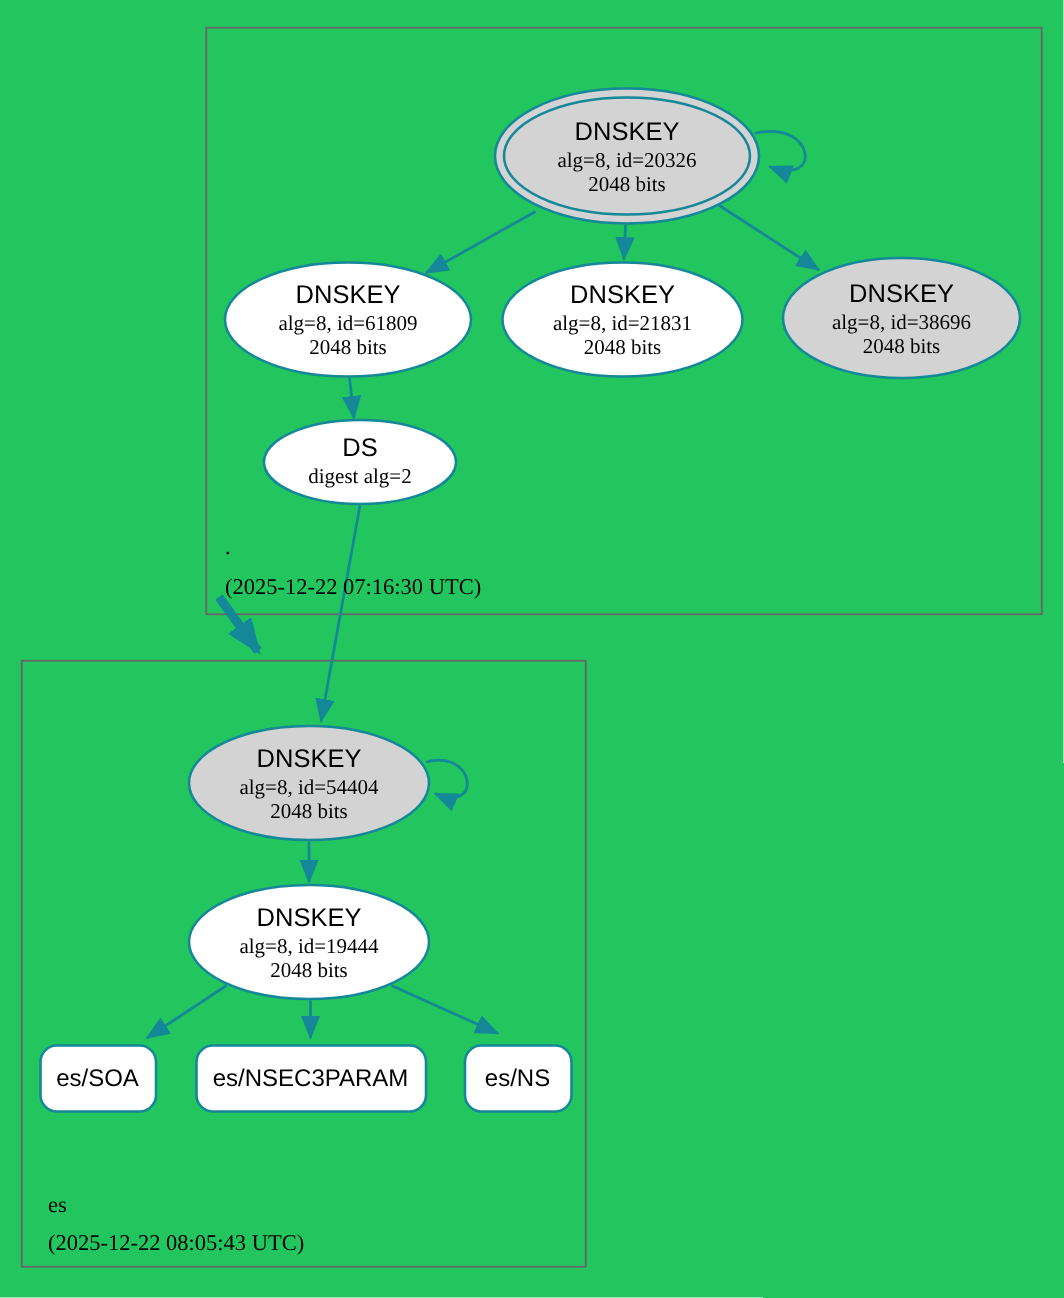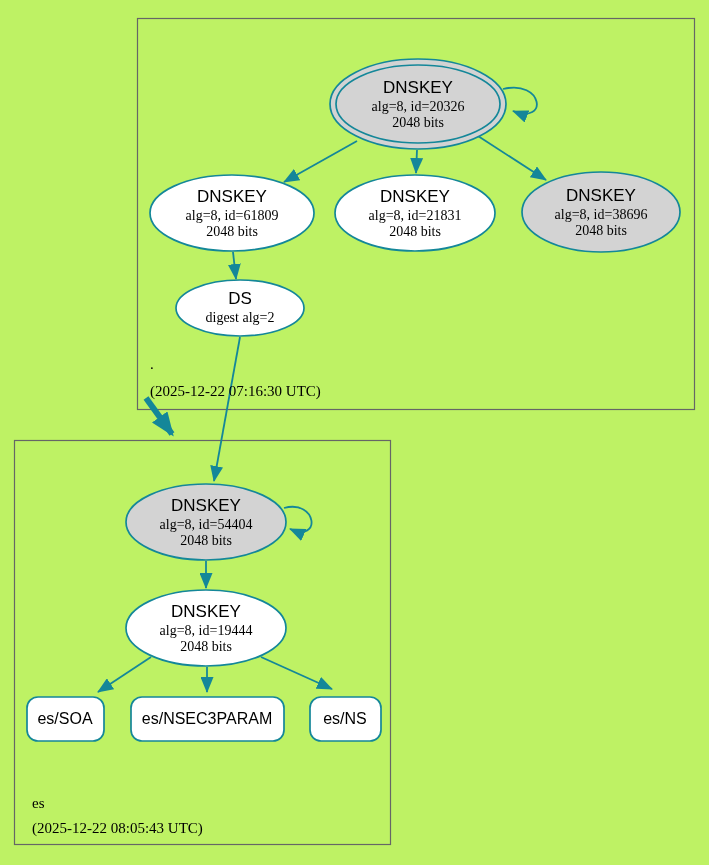--- a/index.html
+++ b/index.html
@@ -1,16 +1,16 @@
 <!DOCTYPE html>
 <html style="--edge: #148799; --node-fill: #d3d3d3; --node-fill-white: #ffffff; --cluster-border: #666666; --text: #000000;"><head>
 <meta charset="utf-8">
 <style>
   html,body{margin:0;padding:0;background:#ffffff;}
-  #canvas{position:relative;width:709px;height:865px;background:#bef264;overflow:hidden;}
+  #canvas{position:relative;width:709px;height:865px;background:#22c55e;overflow:hidden;}
   svg{position:absolute;left:0;top:0;}
   .cluster{fill:none;stroke:var(--cluster-border);stroke-width:1.2px;}
   .edge{fill:none;stroke:var(--edge);stroke-width:1.8px;}
   .edge-thick{fill:none;stroke:var(--edge);stroke-width:6px;}
   .arrowhead{fill:var(--edge);stroke:none;}
   .node{stroke:var(--edge);stroke-width:1.7px;}
   .fill-gray{fill:var(--node-fill);}
   .fill-white{fill:var(--node-fill-white);}
   .fill-none{fill:none;}
   .node-title{font-family:"Liberation Sans",sans-serif;font-size:17px;fill:var(--text);text-anchor:middle;}

